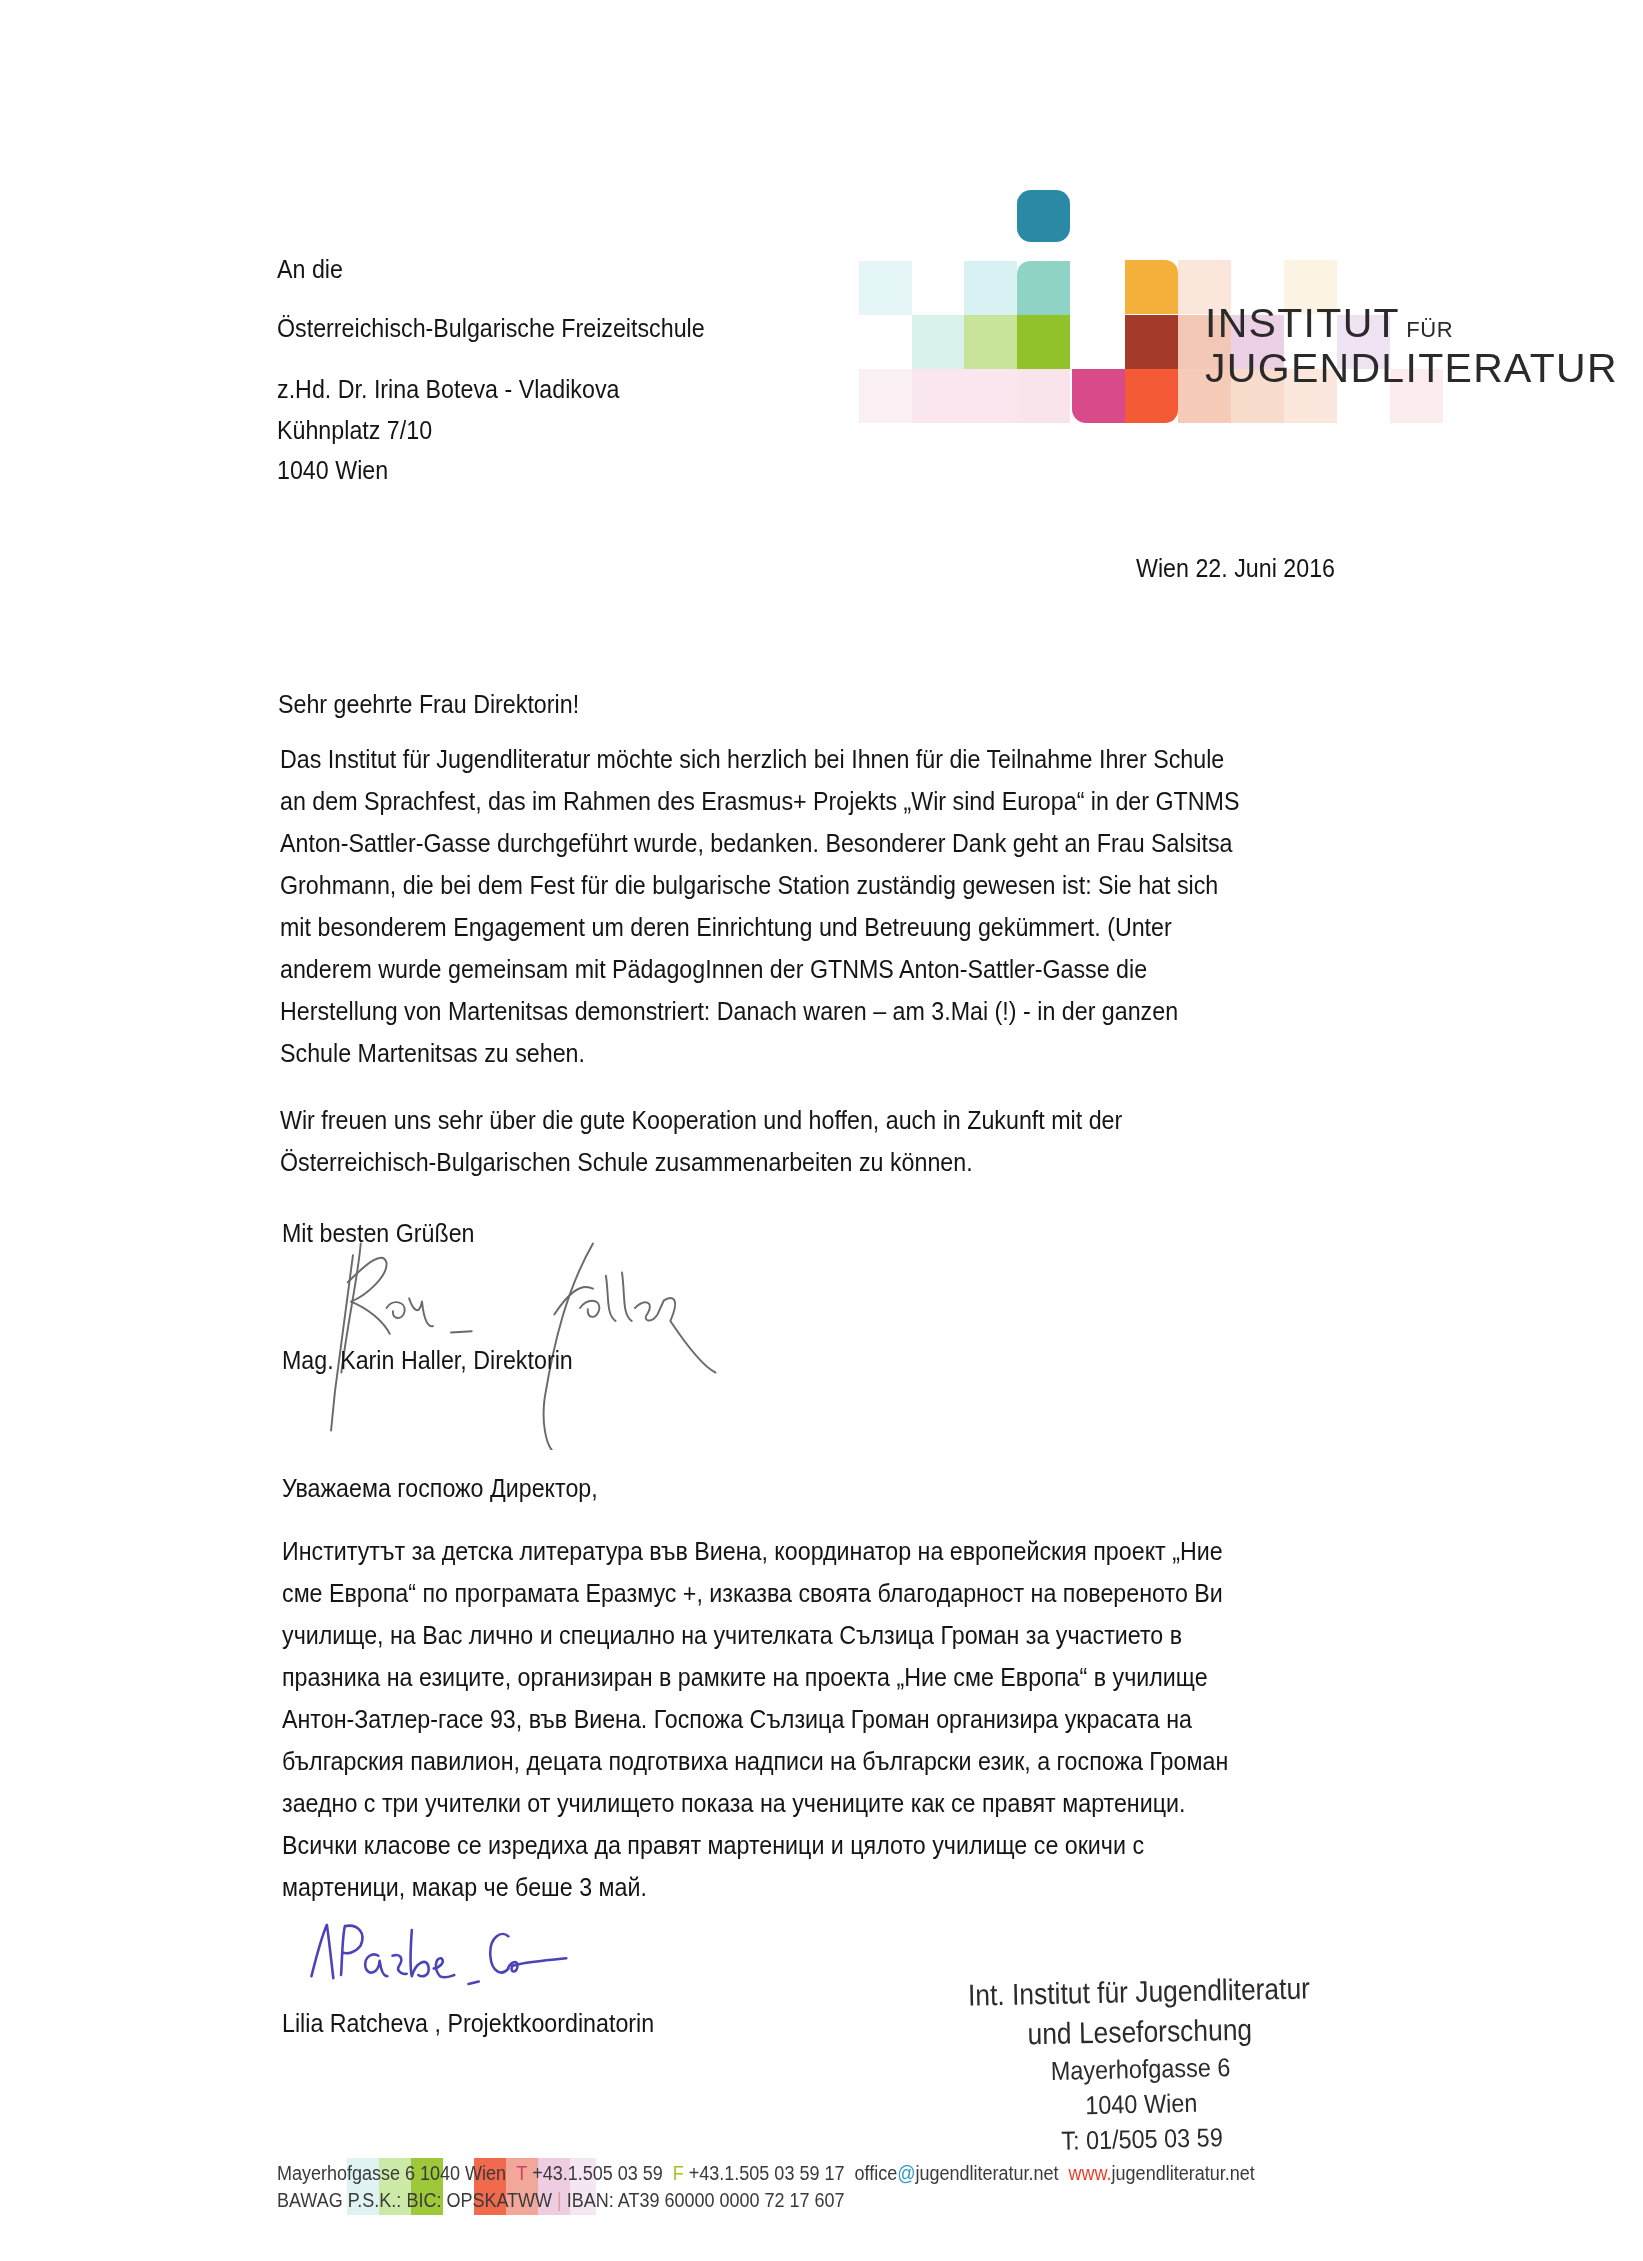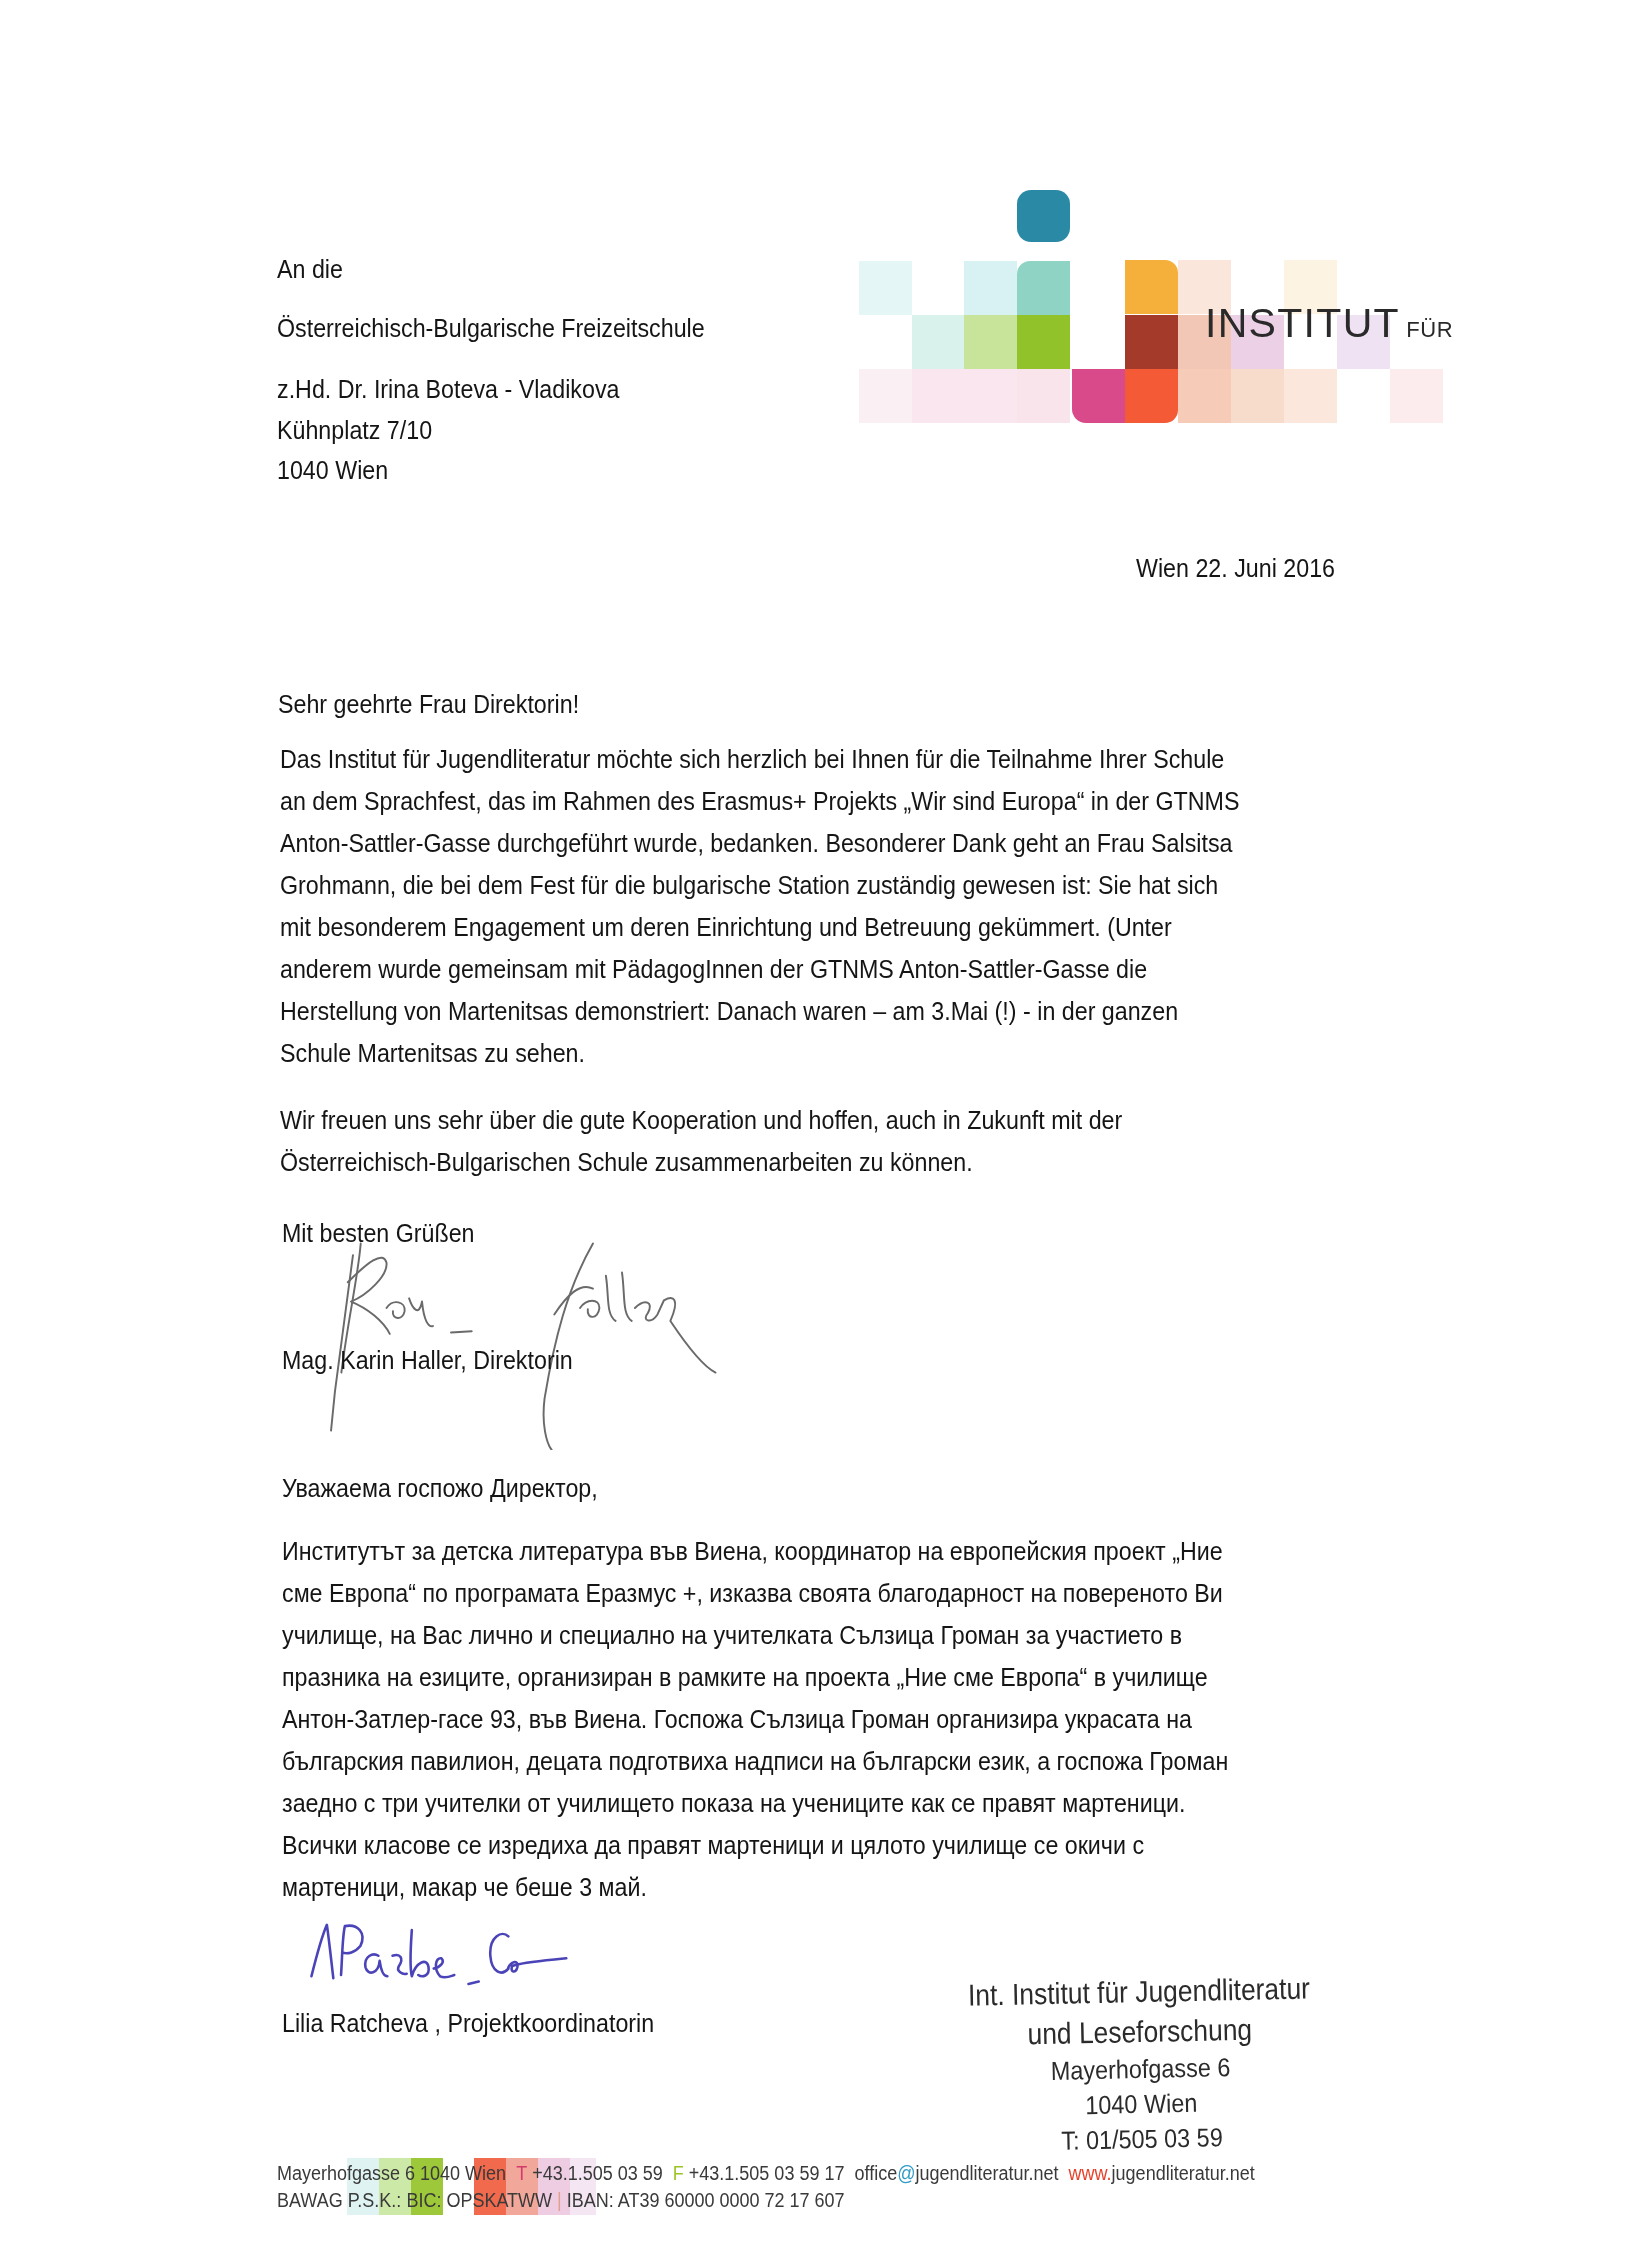--- a/index.html
+++ b/index.html
@@ -75,20 +75,21 @@
   <div class="tile" style="left:221px; top:182px; background:#d84a8a; border-bottom-left-radius:14px;"></div>
   <div class="tile" style="left:274px; top:182px; background:#f45a36; border-bottom-right-radius:13px;"></div>
   <div class="tile" style="left:327px; top:182px; background:#f6ccb8;"></div>
   <div class="tile" style="left:380px; top:182px; background:#f8dccb;"></div>
   <div class="tile" style="left:433px; top:182px; background:#fbe7dc;"></div>
   <div class="tile" style="left:539px; top:182px; background:#fcecee;"></div>
 
   <div class="logo-word l1">
     <span>INSTITUT</span><span class="small">FÜR</span>
   </div>
+  <div class="logo-word l2">JUGENDLITERATUR</div>
 </div>
 
 <div class="txt" style="left:277px; top:249px;">An die</div>
 <div class="txt" style="left:277px; top:308px;">Österreichisch-Bulgarische Freizeitschule</div>
 <div class="txt" style="left:277px; top:369px;">z.Hd.  Dr. Irina Boteva - Vladikova</div>
 <div class="txt" style="left:277px; top:410px;">Kühnplatz 7/10</div>
 <div class="txt" style="left:277px; top:450px;">1040 Wien</div>
 
 <div class="txt" style="left:1136px; top:548px;">Wien 22. Juni 2016</div>
 

